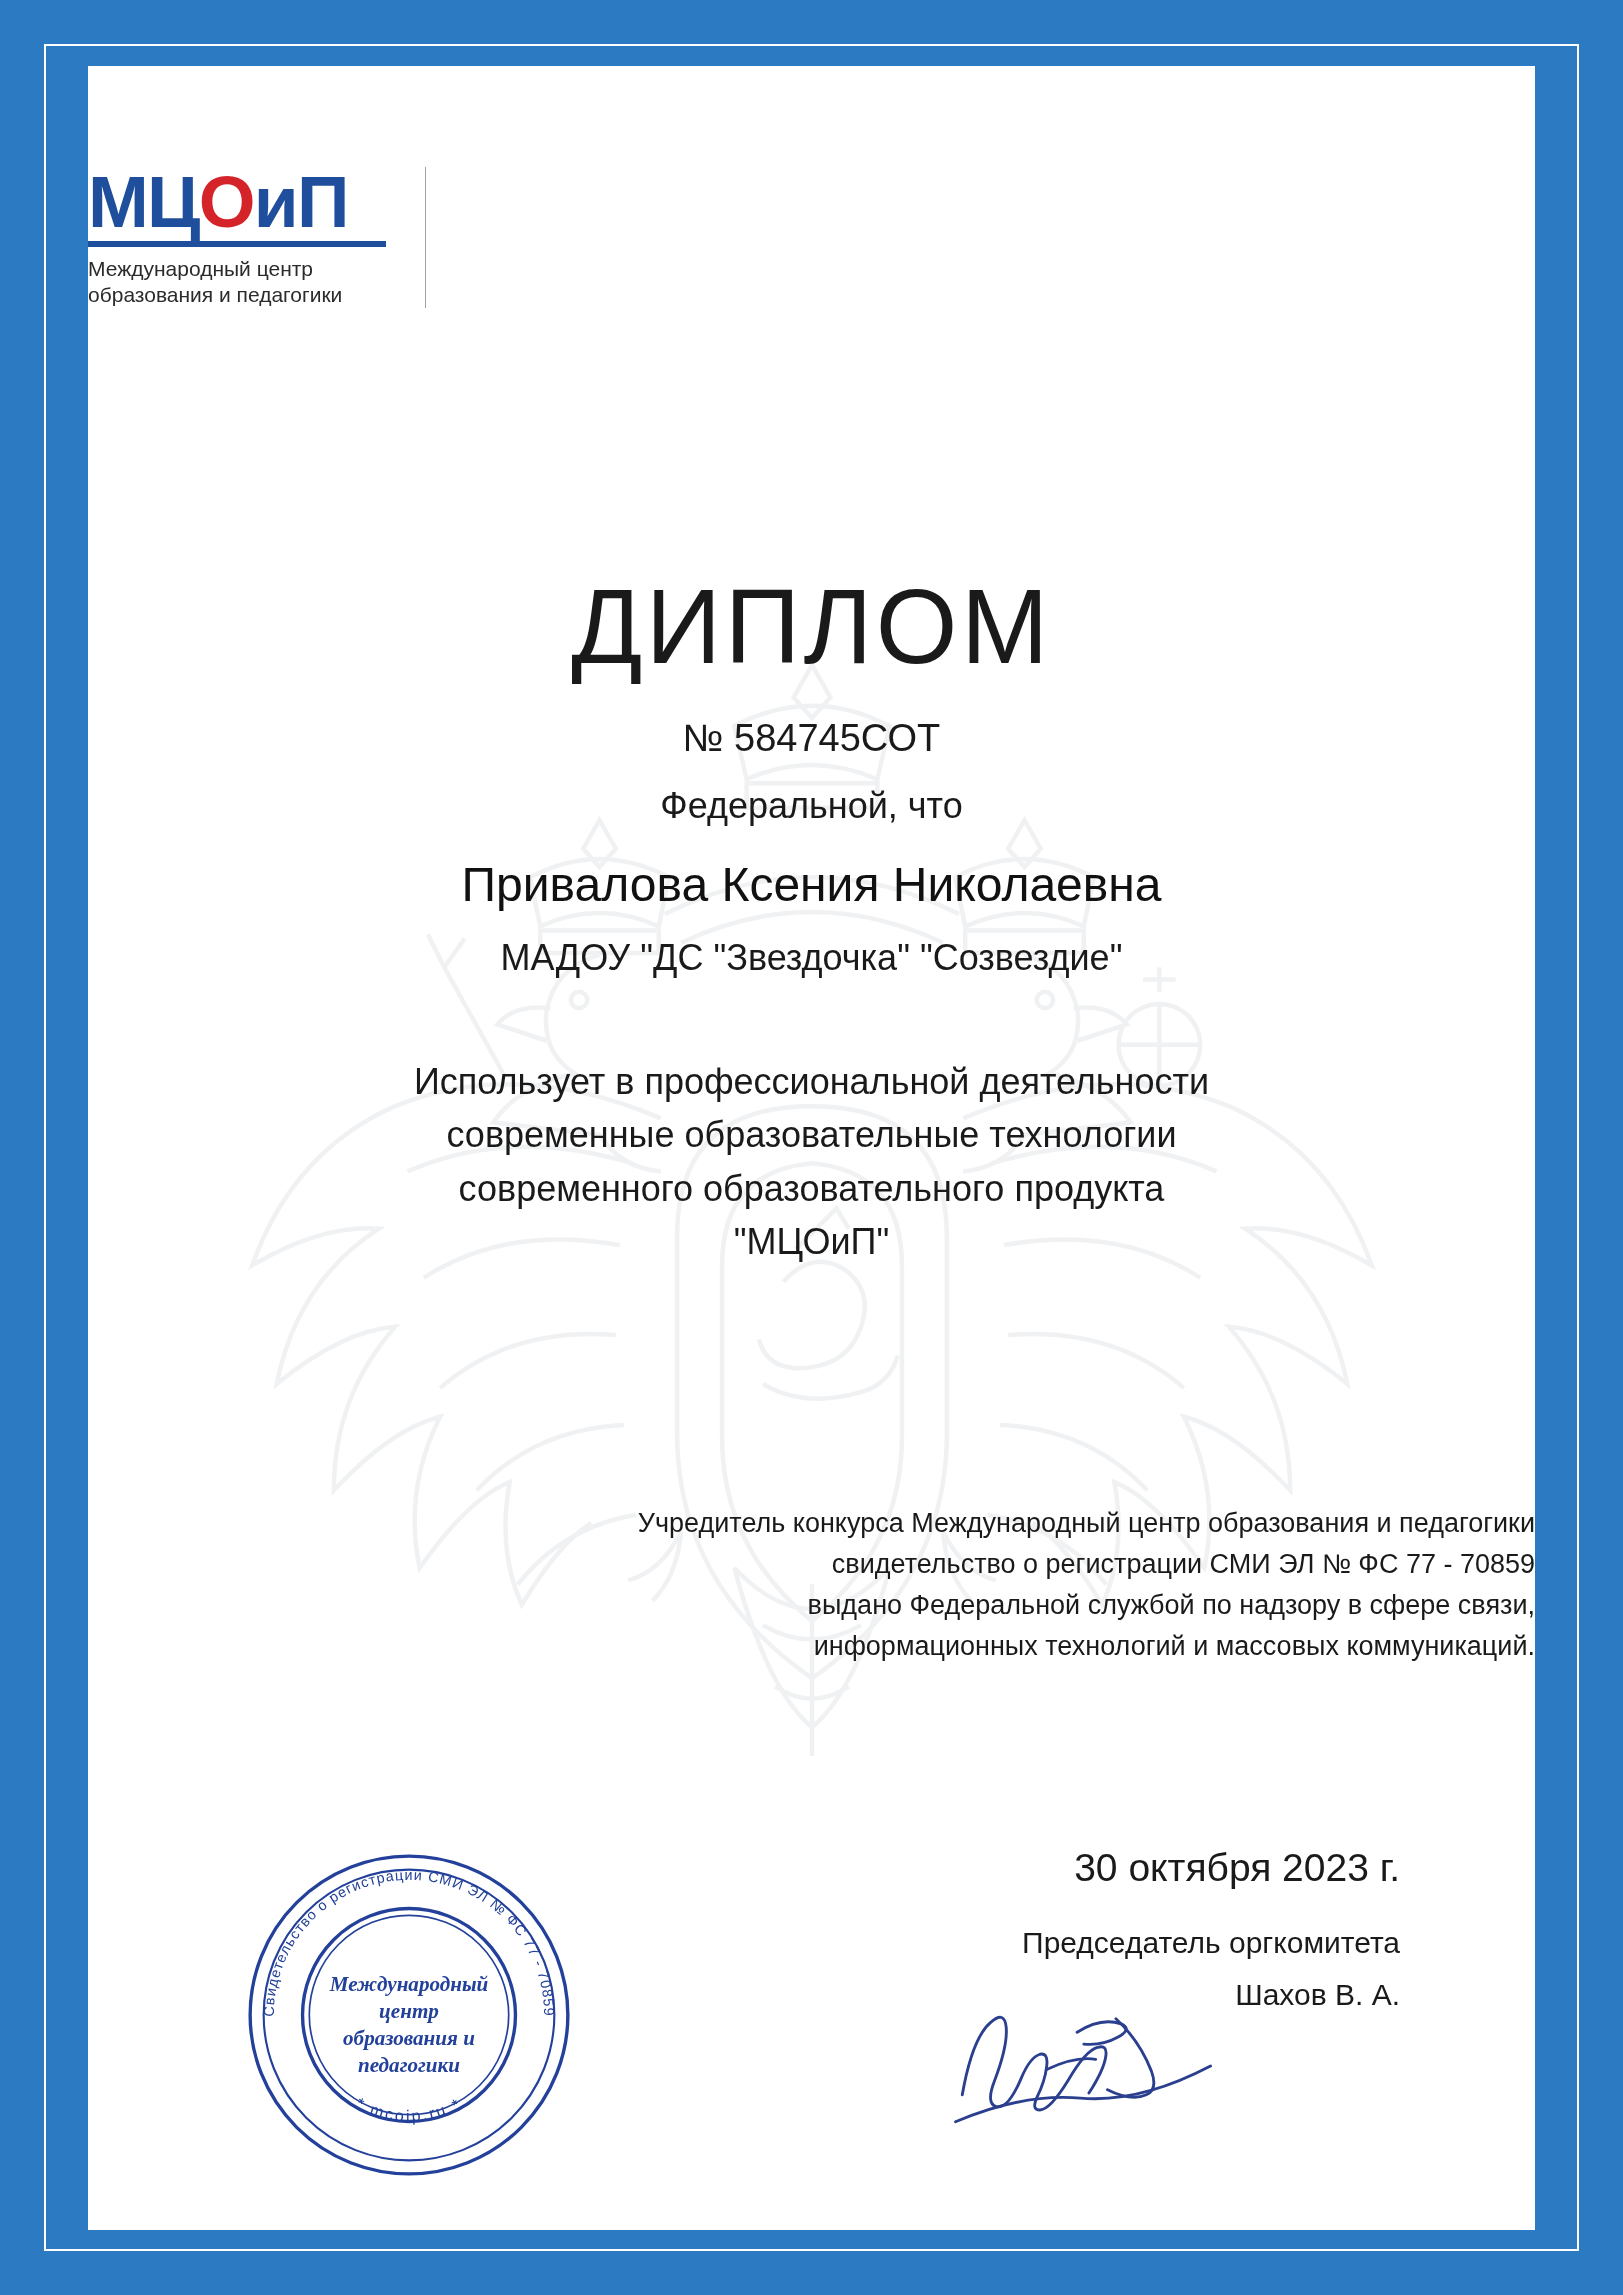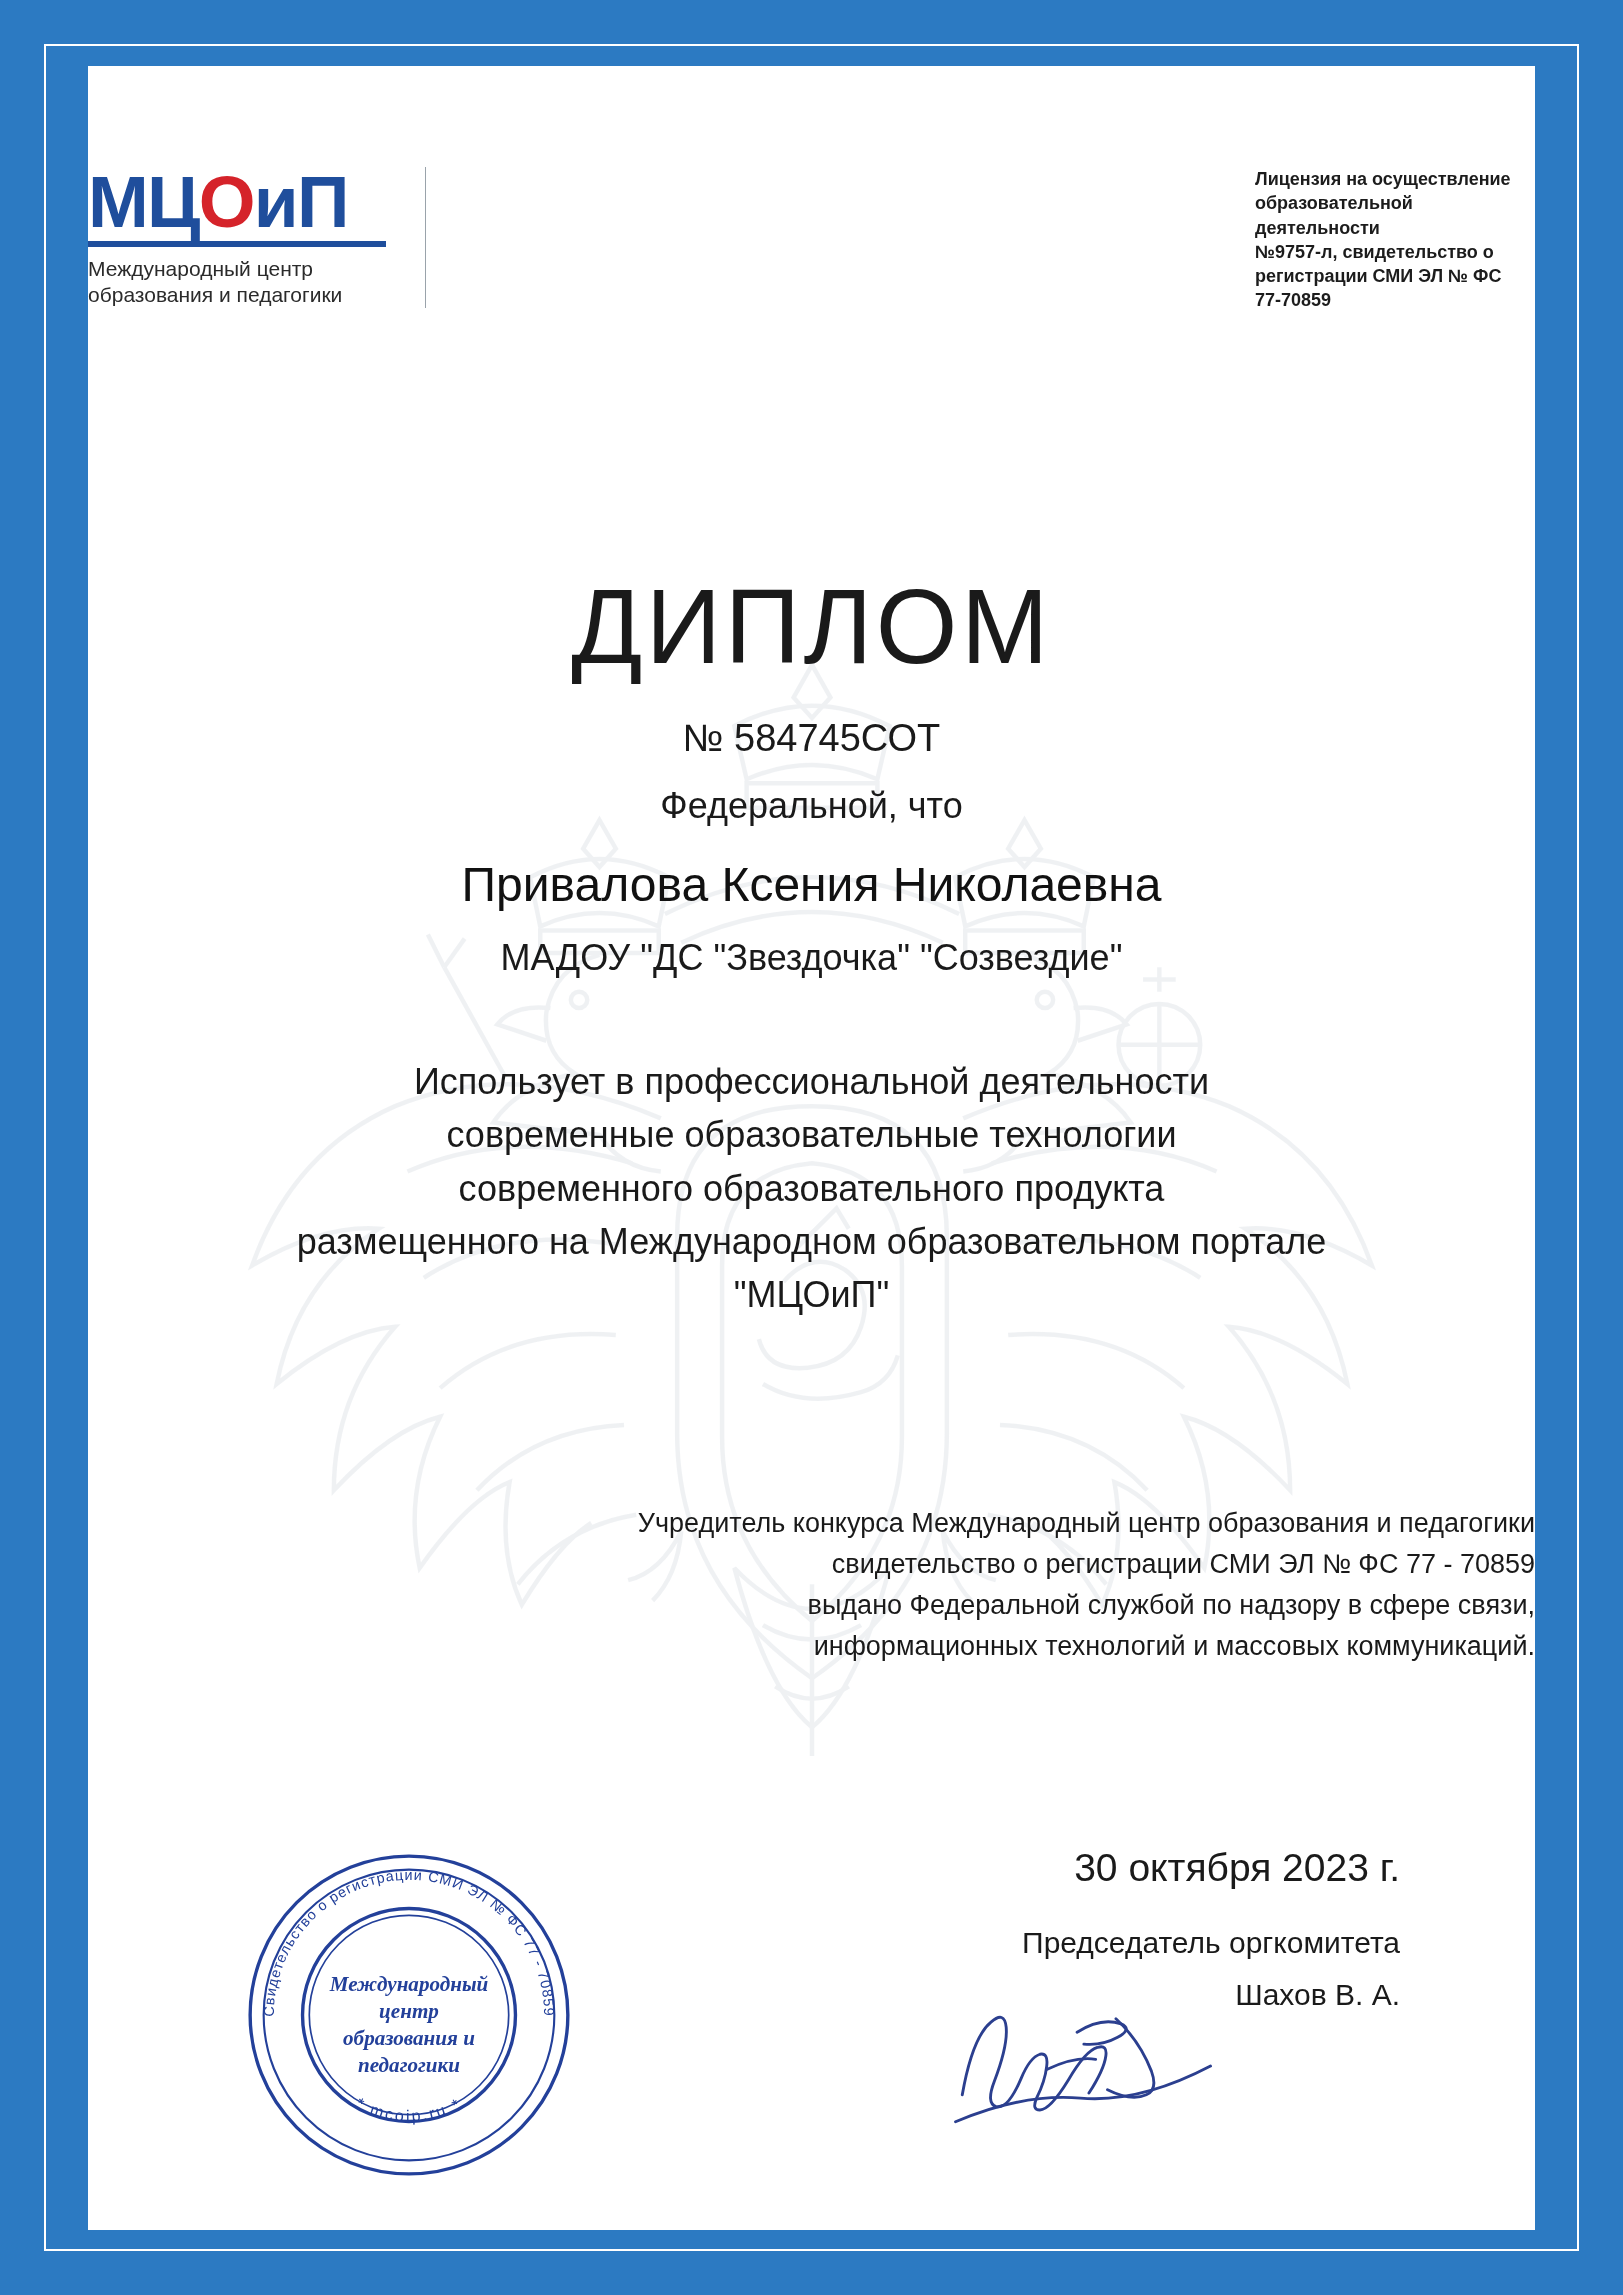--- a/index.html
+++ b/index.html
@@ -293,41 +293,33 @@
       <div class="logo-block">
         <div class="logo-word">
           <span>МЦ</span><span class="red">О</span><span>иП</span>
         </div>
         <div class="logo-rule"></div>
         <div class="logo-sub">
           <div>Международный центр</div>
           <div>образования и педагогики</div>
         </div>
       </div>
-      <div class="license-block">
-        <div>Лицензия на осуществление</div>
-        <div>образовательной деятельности</div>
-        <div>№9757-л, свидетельство о</div>
-        <div>регистрации СМИ ЭЛ № ФС</div>
-        <div>77-70859</div>
-      </div>
     </div>
 
     <div class="content">
       <div class="diploma-title">ДИПЛОМ</div>
       <div class="diploma-number">№ 584745СОТ</div>
       <div class="confirm-text">Федеральной, что</div>
       <div class="recipient-name">Привалова Ксения Николаевна</div>
       <div class="organization">МАДОУ "ДС "Звездочка" "Созвездие"</div>
 
       <div class="body-text">
         <div>Использует в профессиональной деятельности</div>
         <div>современные образовательные технологии</div>
         <div>современного образовательного продукта</div>
-        <div>размещенного на Международном образовательном портале</div>
         <div>"МЦОиП"</div>
       </div>
 
       <div class="footer-text">
         <div>Учредитель конкурса Международный центр образования и педагогики</div>
         <div>свидетельство о регистрации СМИ ЭЛ № ФС 77 - 70859</div>
         <div>выдано Федеральной службой по надзору в сфере связи,</div>
         <div>информационных технологий и массовых коммуникаций.</div>
       </div>
     </div>

